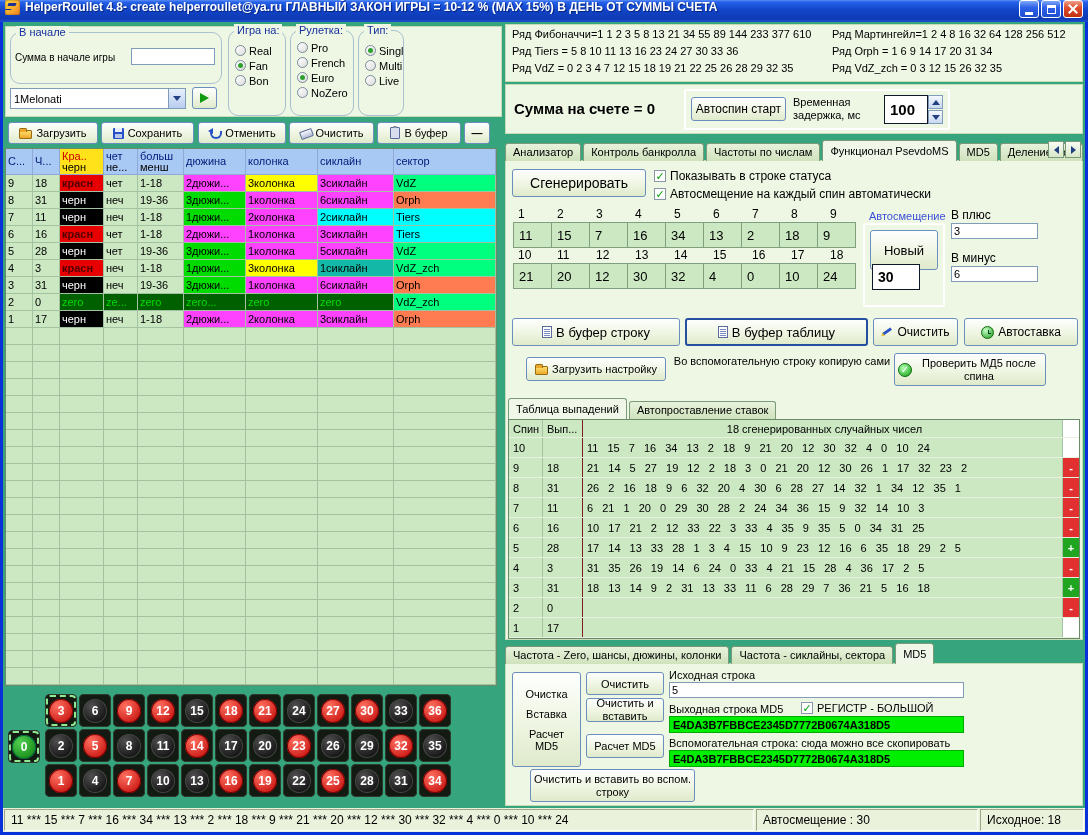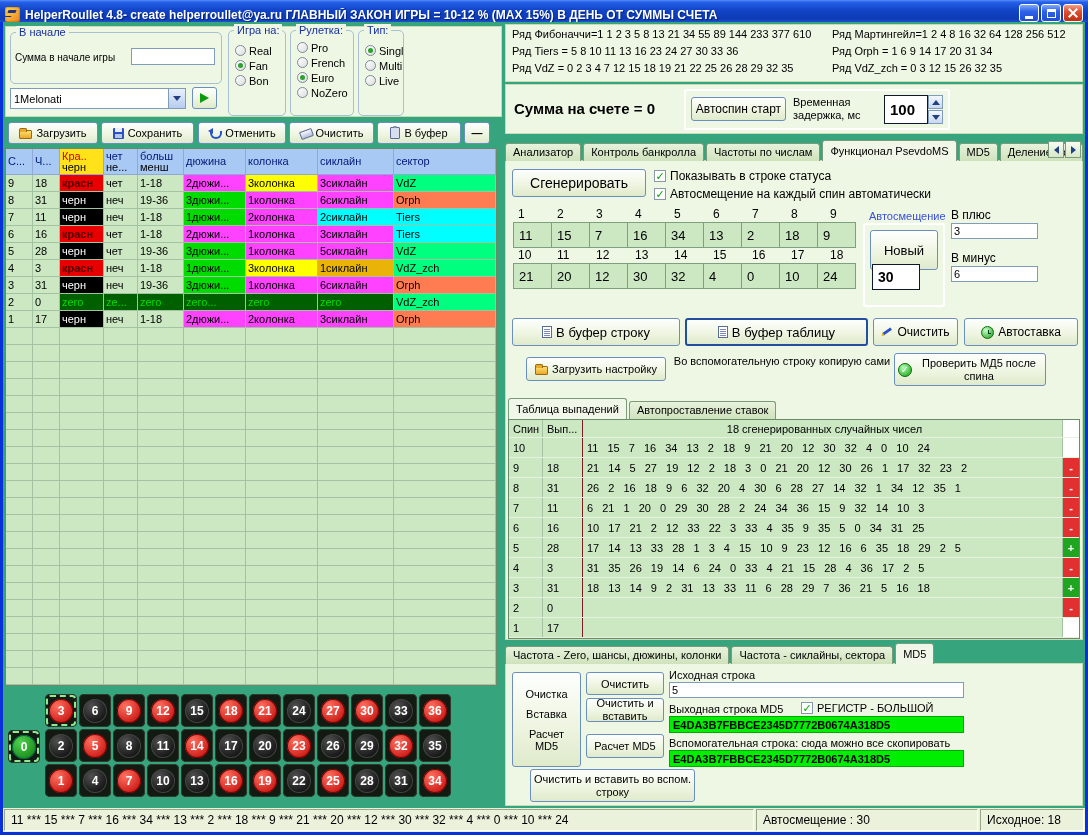--- a/index.html
+++ b/index.html
@@ -1,32 +1,32 @@
 <!DOCTYPE html>
 <html><head>
 <meta charset="utf-8">
 <style>
 *{margin:0;padding:0;box-sizing:border-box}
 html,body{width:1088px;height:835px}
 body{position:relative;overflow:hidden;font-family:"Liberation Sans","DejaVu Sans",sans-serif;font-size:11px;color:#000;background:#0831D9}
 .desktop{position:absolute;left:3px;right:3px;top:22px;bottom:3px;background:#36A57E}
-.titlebar{position:absolute;left:0;top:0;right:0;height:22px;background:linear-gradient(180deg,#5A8CF8 0%,#2460E8 10%,#1245C8 45%,#0E3AB4 85%,#1E50D0 100%);display:flex;align-items:flex-end;gap:5px;padding:0 5px;color:#fff;z-index:50}
+.titlebar{position:absolute;left:0;top:0;right:0;height:22px;background:linear-gradient(180deg,#5A8CF8 0%,#2460E8 10%,#1245C8 45%,#0E3AB4 85%,#1E50D0 100%);display:flex;align-items:flex-start;gap:5px;padding:0 5px;color:#fff;z-index:50}
 .title-text{font-size:12px;font-weight:bold;text-shadow:1px 1px 1px #00227A;white-space:nowrap;overflow:hidden;flex:1}
 .app-icon{width:15px;height:15px;background:linear-gradient(135deg,#FFE040,#F08020);border-radius:2px;position:relative;box-shadow:inset 0 0 2px #804000;flex:none}
 .app-icon::after{content:'';position:absolute;left:3px;top:3px;width:8px;height:3px;background:#203090;transform:skewX(-20deg);box-shadow:-2px 5px 0 -1px #203090}
 .winbtns{display:flex;gap:2px;flex:none}
 .winbtn{width:20px;height:18px;border-radius:3px;border:1px solid #fff;background:linear-gradient(180deg,#7FA8F8,#2E62E8 40%,#1E4ED0);display:flex;align-items:center;justify-content:center}
 .winbtn.close{background:linear-gradient(180deg,#F0A088,#E05030 40%,#C03010)}
 .g-min{width:8px;height:3px;background:#fff;margin-top:8px}
 .g-max{width:9px;height:9px;border:1px solid #fff;border-top-width:3px}
 .g-close{position:relative;width:10px;height:10px}
 .g-close::before,.g-close::after{content:'';position:absolute;left:4px;top:-1px;width:2px;height:12px;background:#fff}
 .g-close::before{transform:rotate(45deg)}.g-close::after{transform:rotate(-45deg)}
 .pane{position:absolute;background:#EEF6E4;border:1px solid #C6DCB4}
-.group{position:absolute;border:1px solid #A8C0D0;border-radius:5px;background:#EEF6E4}
+.group{position:absolute;border:1px solid #A8C0D0;border-radius:10px;background:#EEF6E4}
 .gtitle{position:absolute;top:-7px;left:5px;background:#EEF6E4;padding:0 3px;color:#16309E;font-size:11px;white-space:nowrap}
 .glabel{font-size:10px;color:#000}
 .tinput{position:absolute;background:#fff;border:1px solid #7F9DB9;font-family:inherit;font-size:11px;padding:0 2px}
 .radios{padding-top:11px}
 .radio-row{display:flex;align-items:center;gap:3px;margin:2px 0 0 6px;height:13px}
 .radio{position:relative;width:11px;height:11px;border-radius:50%;background:linear-gradient(135deg,#fff,#ddd);border:1px solid #7A8A99;flex:none}
 .radio.sel::after{content:'';position:absolute;left:2px;top:2px;width:5px;height:5px;border-radius:50%;background:#2EA12E}
 .radio-label{font-size:11px;white-space:nowrap}
 .btn{position:absolute;background:linear-gradient(180deg,#FEFFFE,#EDF4DF 60%,#DFEACB);border:1px solid #6A8FBF;border-radius:3px;display:flex;align-items:center;justify-content:center;gap:4px;font-size:11px;color:#000;text-align:center;padding:1px 3px}
 .btn.focused{border:2px solid #234F9E}
@@ -327,21 +327,21 @@
       <div class="ht-cell hc8" style="background: rgb(0, 255, 127); color: rgb(0, 0, 0);">VdZ</div>
     </div>
     <div class="ht-row">
       <div class="ht-cell hc0">4</div>
       <div class="ht-cell hc1">3</div>
       <div class="ht-cell hc2" style="background: rgb(232, 0, 0); color: rgb(80, 0, 0); font-weight: bold;">красн</div>
       <div class="ht-cell hc3">неч</div>
       <div class="ht-cell hc4">1-18</div>
       <div class="ht-cell hc5" style="background: rgb(0, 219, 0); color: rgb(0, 0, 0);">1дюжи...</div>
       <div class="ht-cell hc6" style="background: rgb(255, 255, 0); color: rgb(0, 0, 0);">3колонка</div>
-      <div class="ht-cell hc7" style="background: #eab308; color: rgb(0, 0, 0);">1сиклайн</div>
+      <div class="ht-cell hc7" style="background: #14b8a6; color: rgb(0, 0, 0);">1сиклайн</div>
       <div class="ht-cell hc8" style="background: rgb(0, 255, 127); color: rgb(0, 0, 0);">VdZ_zch</div>
     </div>
     <div class="ht-row">
       <div class="ht-cell hc0">3</div>
       <div class="ht-cell hc1">31</div>
       <div class="ht-cell hc2" style="background: rgb(0, 0, 0); color: rgb(255, 255, 255);">черн</div>
       <div class="ht-cell hc3">неч</div>
       <div class="ht-cell hc4">19-36</div>
       <div class="ht-cell hc5" style="background: rgb(0, 219, 0); color: rgb(0, 0, 0);">3дюжи...</div>
       <div class="ht-cell hc6" style="background: rgb(255, 66, 255); color: rgb(0, 0, 0);">1колонка</div>

